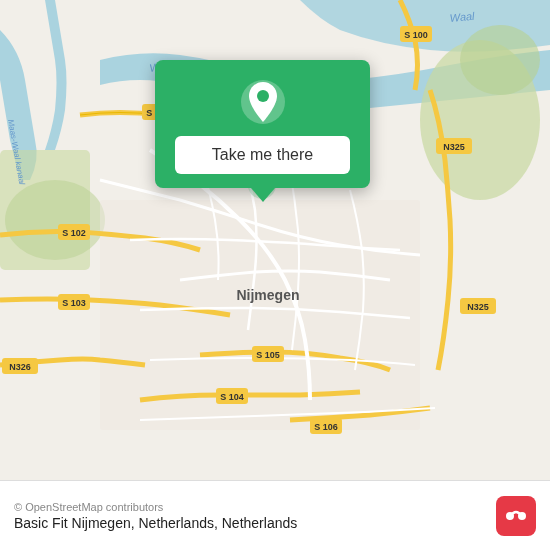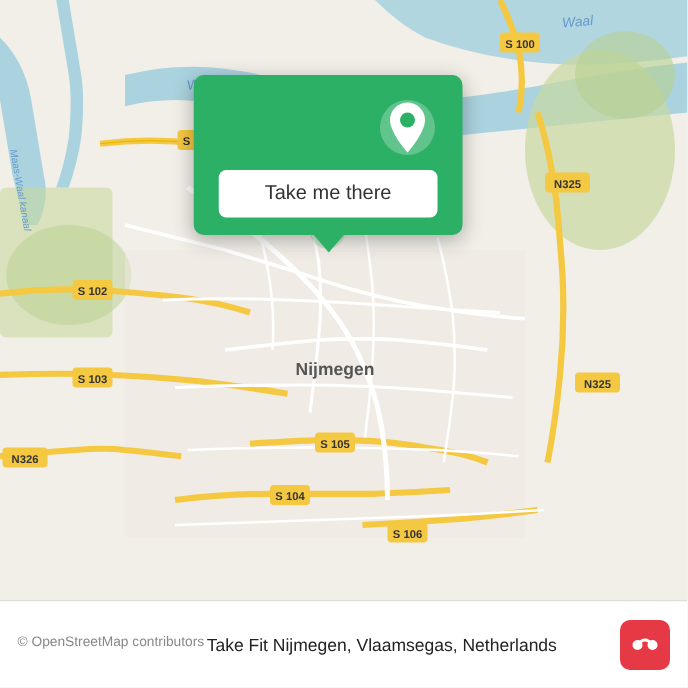--- a/index.html
+++ b/index.html
@@ -30,21 +30,21 @@
     
     .popup-card {
       position: absolute;
       top: 60px;
       left: 155px;
       width: 215px;
       background: #2cb066;
       border-radius: 8px;
       display: flex;
       flex-direction: column;
-      align-items: flex-end;
+      align-items: center;
       padding: 18px 20px 14px;
       box-shadow: 0 4px 16px rgba(0,0,0,0.3);
       z-index: 10;
     }
 
     .popup-card::after {
       content: '';
       position: absolute;
       bottom: -14px;
       left: 50%;
@@ -80,20 +80,21 @@
       background: white;
       display: flex;
       align-items: center;
       justify-content: space-between;
       padding: 0 14px;
       border-top: 1px solid #ddd;
     }
 
     .bottom-left {
       display: flex;
+      flex-direction: column;
       gap: 2px;
     }
 
     .copyright-text {
       font-size: 11px;
       color: #888;
     }
 
     .location-title {
       font-size: 14px;
@@ -227,21 +228,21 @@
       <path d="M24 4C16.27 4 10 10.27 10 18C10 28.5 24 44 24 44C24 44 38 28.5 38 18C38 10.27 31.73 4 24 4Z" fill="white"></path>
       <circle cx="24" cy="18" r="6" fill="#2cb066"></circle>
     </svg>
     <button class="take-me-there-btn">Take me there</button>
   </div>
 </div>
 
 <div id="bottom-bar">
   <div class="bottom-left">
     <span class="copyright-text">© OpenStreetMap contributors</span>
-    <span class="location-title">Take Fit Nijmegen, Vlaamsegas, Netherlands</span>
+    <span class="location-title">Basic Fit Nijmegen, Netherlands, Netherlands</span>
   </div>
   <div class="moovit-brand">
     <div class="moovit-icon-container">
       <svg width="28" height="28" viewBox="0 0 28 28" xmlns="http://www.w3.org/2000/svg">
         <circle cx="8" cy="14" r="4" fill="white"></circle>
         <circle cx="20" cy="14" r="4" fill="white"></circle>
         <path d="M8 14 Q14 6 20 14" stroke="white" stroke-width="2.5" fill="none"></path>
       </svg>
     </div>
   </div>

